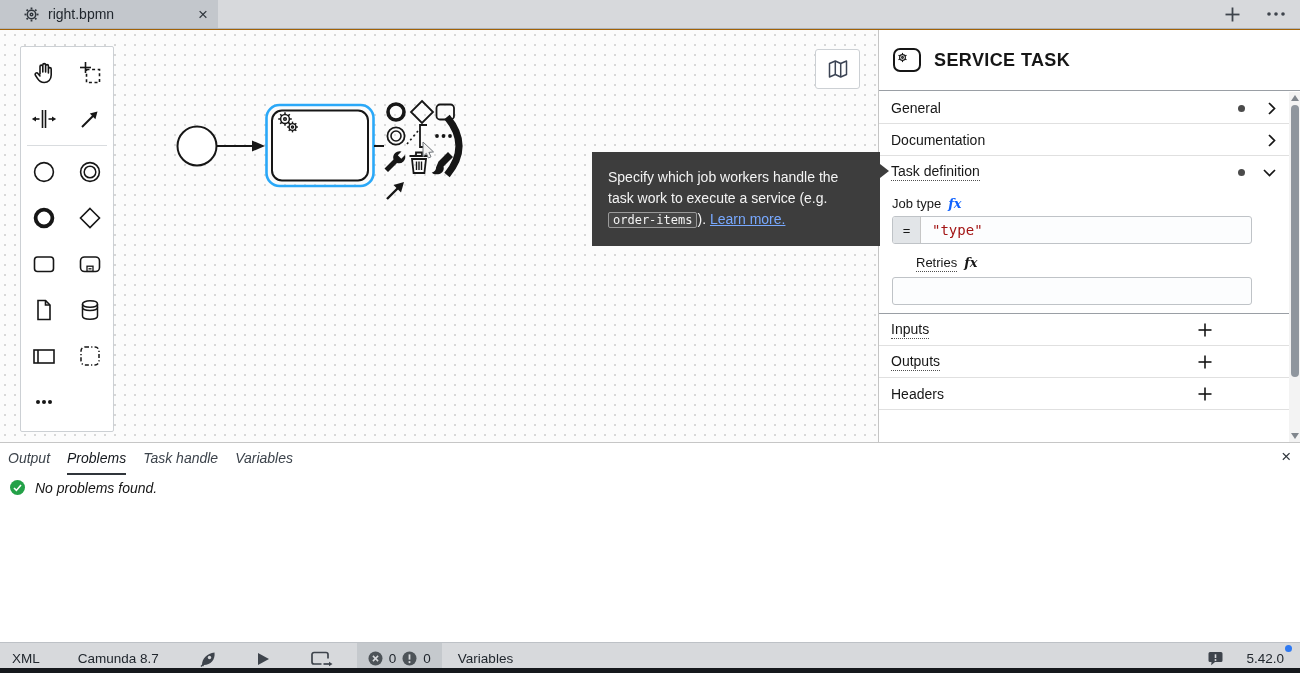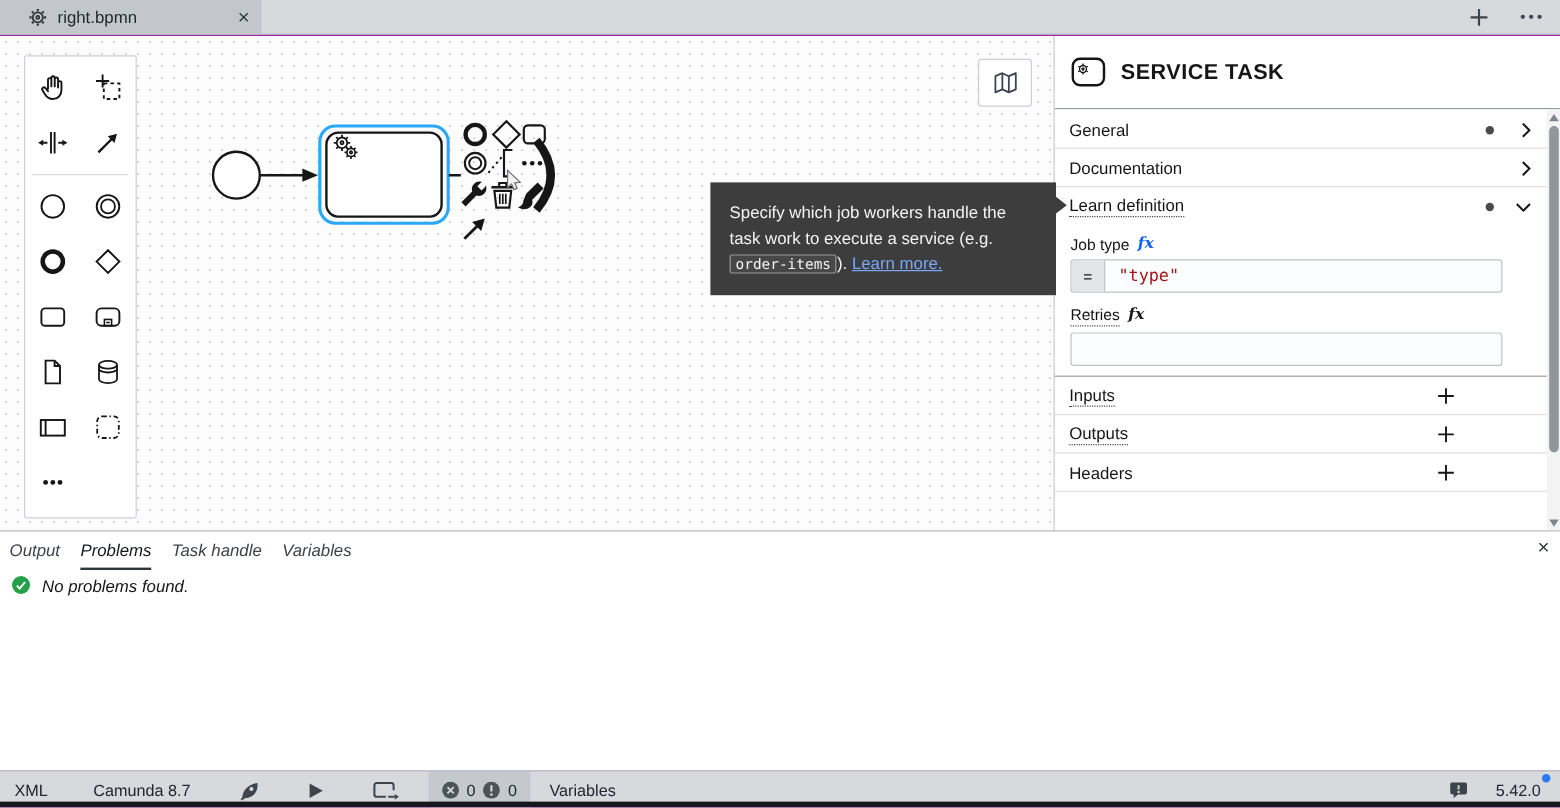--- a/index.html
+++ b/index.html
@@ -1,17 +1,17 @@
 <!DOCTYPE html>
 <html><head>
 <meta charset="utf-8">
 <style>
   * { margin:0; padding:0; box-sizing:border-box; }
   html,body { width:1300px; height:673px; font-family:"Liberation Sans", sans-serif; }
-  .app { position:relative; width:1300px; height:673px; background:#a21caf; overflow:hidden; }
+  .app { position:relative; width:1300px; height:673px; background:#a16207; overflow:hidden; }
 
   
   .tabbar { position:absolute; left:0; top:0; width:1300px; height:29px; background:#d7d9dc; border-bottom:1px solid #aeb3b9; }
   .tab { position:absolute; left:0; top:0; width:218px; height:28px; background:#c3c7cc; display:flex; align-items:center; gap:9px; padding:0 10px 0 24px; }
   .tab-title { font-size:14px; color:#21272e; }
   .tab-close { margin-left:auto; font-size:17px; color:#30363d; line-height:1; cursor:pointer; }
   .tabbar-actions { position:absolute; right:14px; top:0; height:28px; display:flex; align-items:center; gap:26px; }
 
   
   .canvas { position:absolute; left:0; top:30px; width:879px; height:412px; background:#fcfcfc;
@@ -357,37 +357,37 @@
           <polyline points="1,1 6.5,6.5 1,12" fill="none" stroke="#161616" stroke-width="1.7"></polyline>
         </svg>
     </div>
     <div class="prow" style="top:94px;">
       <span>Documentation</span>
       <svg class="chev" width="8" height="13" viewBox="0 0 8 13">
           <polyline points="1,1 6.5,6.5 1,12" fill="none" stroke="#161616" stroke-width="1.7"></polyline>
         </svg>
     </div>
     <div class="prow" style="top:126px; border-bottom:none;">
-      <span class="dotted">Learn definition</span>
+      <span class="dotted">Task definition</span>
       <span class="dot-ind"></span>
       <svg class="chev" style="top:13px;" width="13" height="8" viewBox="0 0 13 8">
           <polyline points="1,1 6.5,6.5 12,1" fill="none" stroke="#161616" stroke-width="1.7"></polyline>
         </svg>
     </div>
 
     <div class="group-content">
       <div class="field-label" style="margin-top:7px;">
         <span>Job type</span>
         <span class="fx blue">fx</span>
       </div>
       <div class="feel-box">
         <div class="feel-prefix">=</div>
         <div class="feel-value">"type"</div>
       </div>
-      <div class="field-label" style="margin-top:11px;">
+      <div class="field-label" style="margin-top:11px;margin-left:24px;">
         <span class="dotted">Retries</span>
         <span class="fx dark">fx</span>
       </div>
       <input class="text-input" value="" style="">
     </div>
 
     <div class="prow" style="top:316px;">
       <span class="dotted">Outputs</span>
       <svg class="plus-btn" width="14" height="14" viewBox="0 0 14 14">
           <g stroke="#161616" stroke-width="1.6">

